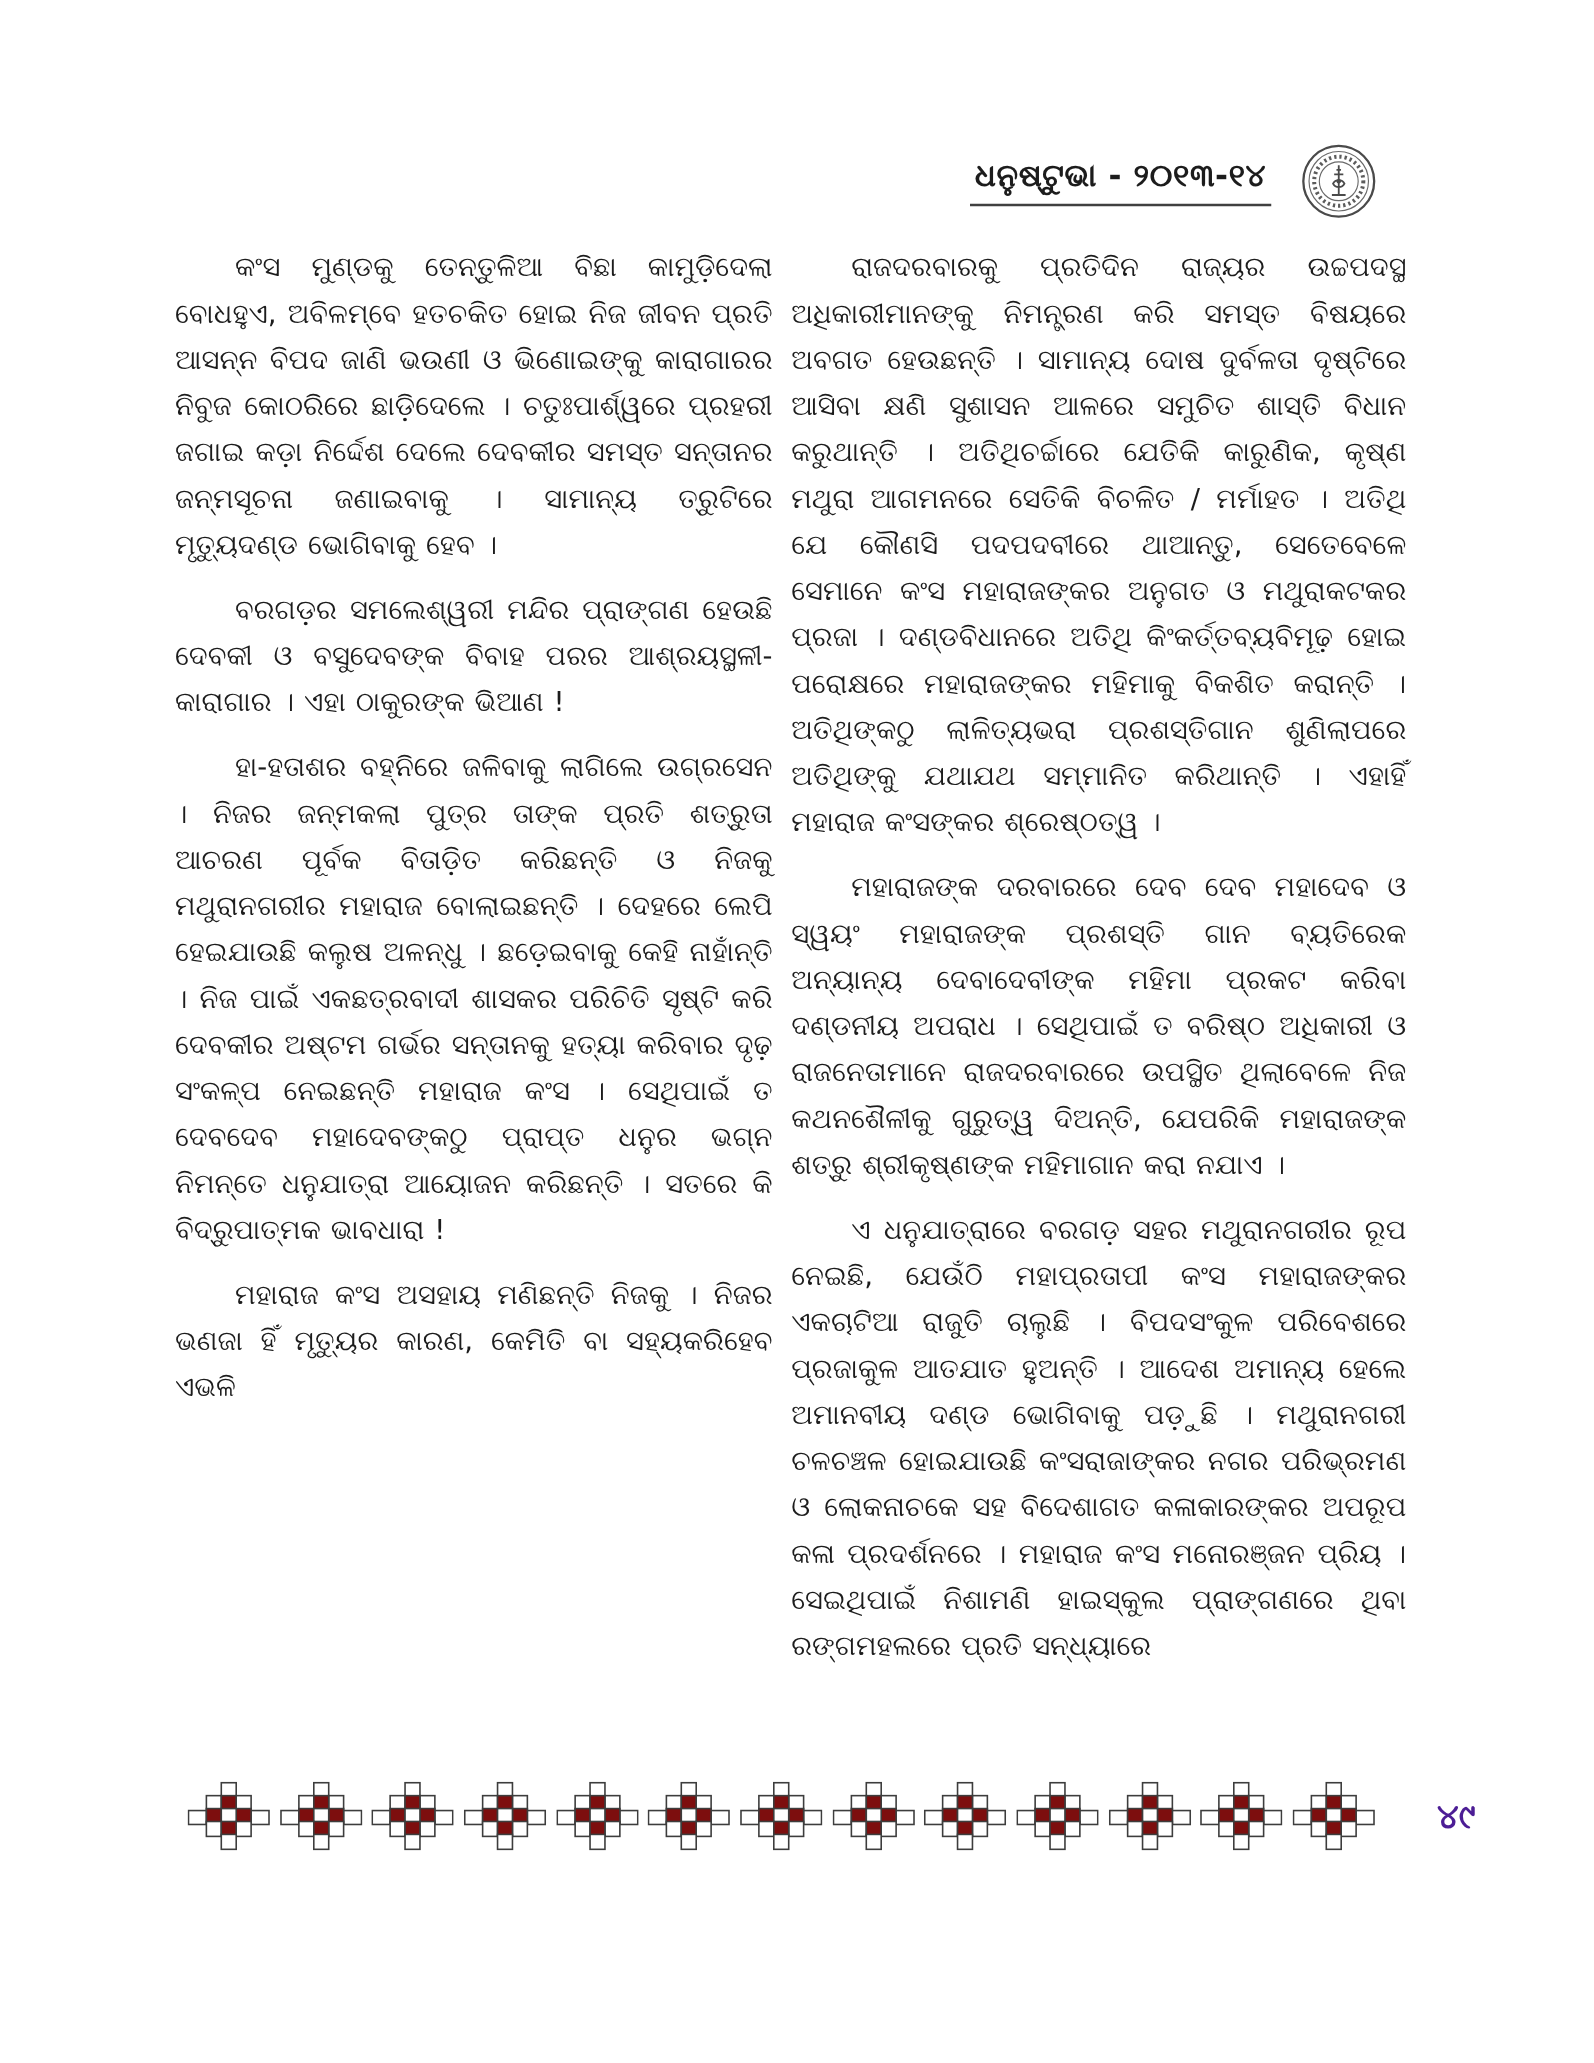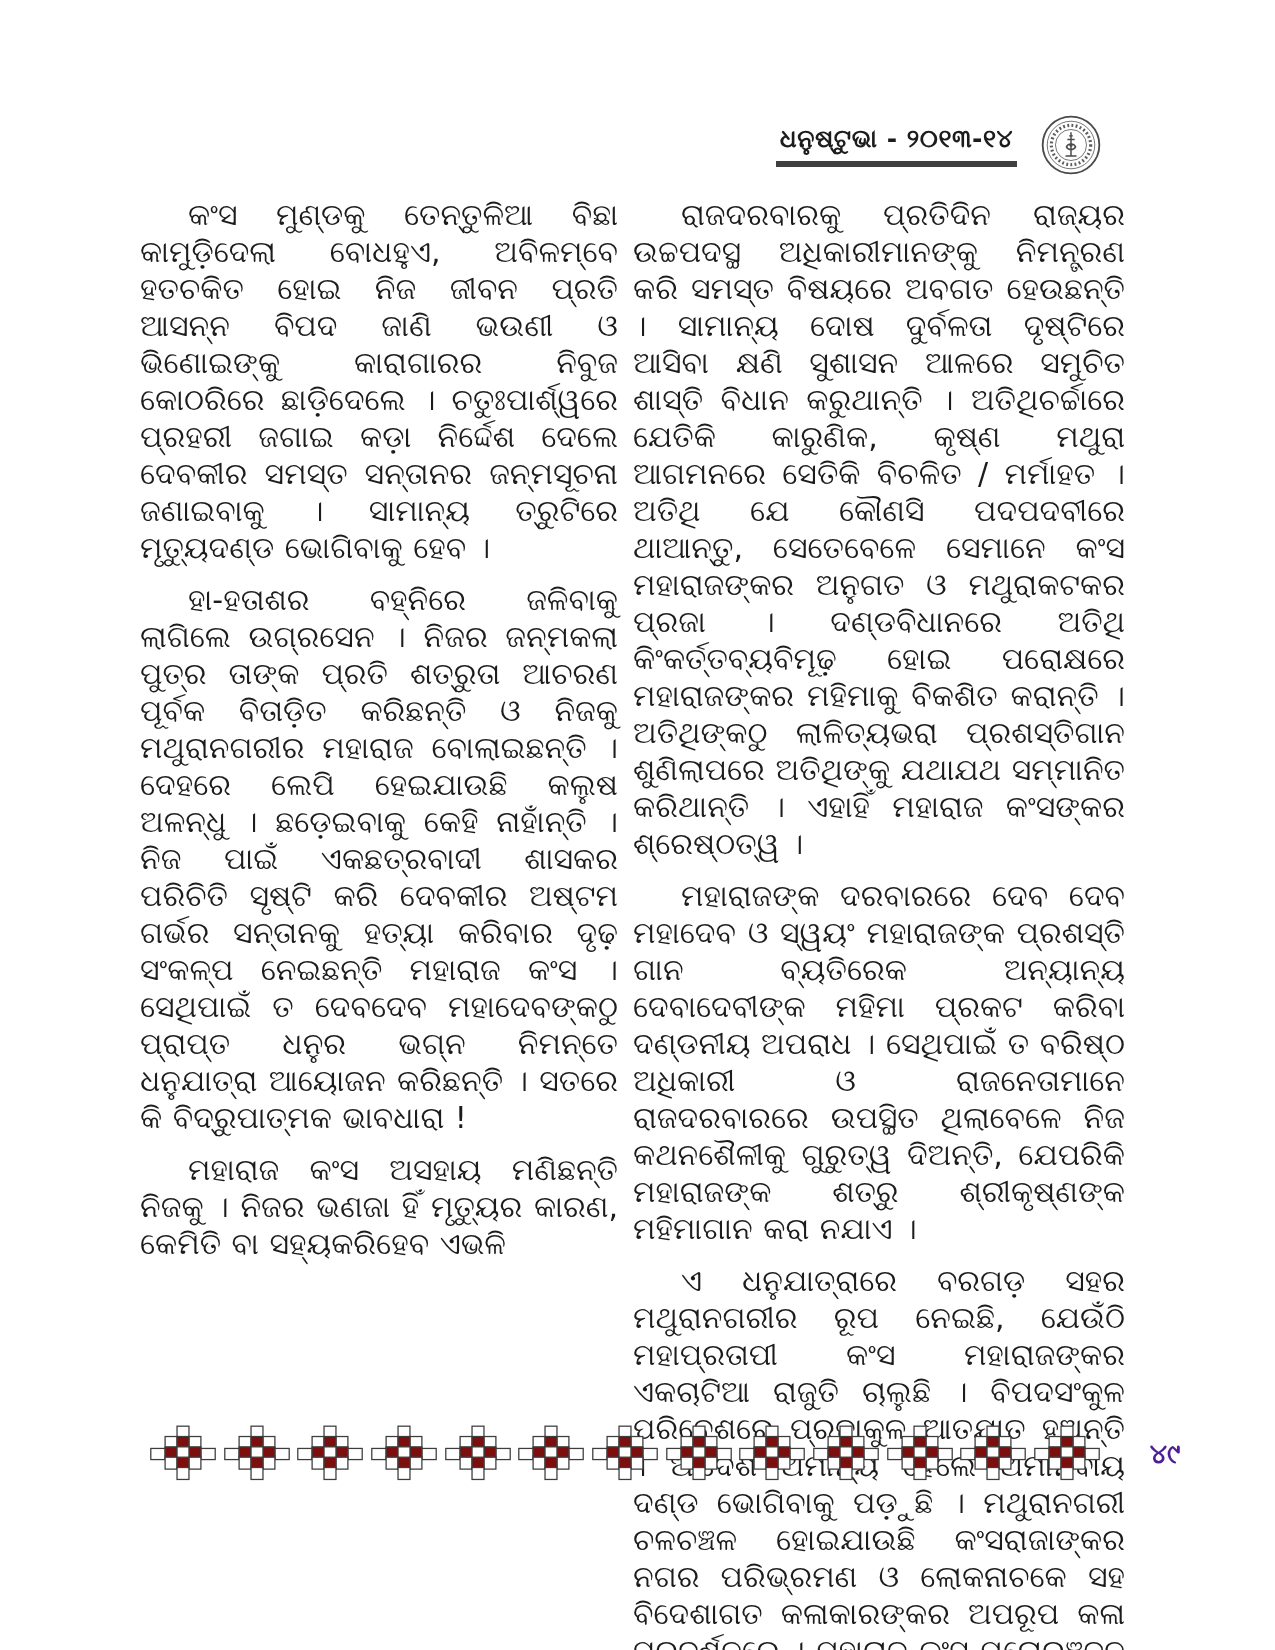--- a/index.html
+++ b/index.html
@@ -17,37 +17,37 @@
     color:var(--ink);
     overflow:hidden;
   }
   
   .header{
     position:absolute;top:112px;right:172px;
     display:flex;align-items:center;gap:22px;
   }
   .header-title{
     font-size:25px;font-weight:bold;letter-spacing:.5px;
-    border-bottom:6px solid #404040;
+    border-bottom:2px solid #404040;
     padding:0 4px 7px 4px;
     white-space:nowrap;
   }
   .logo{width:64px;height:66px;flex:0 0 auto;}
   
   .columns{
     position:absolute;top:196px;left:140px;
     width:985px;
     display:grid;grid-template-columns:478px 492px;gap:15px;
   }
   .col{min-width:0;}
   .para{
     margin:0 0 15px 0;
     text-align:justify;
     text-indent:48px;
-    font-size:30px;
+    font-size:22px;
     line-height:37px;
     word-spacing:1px;
   }
   
   .motif-row{
     position:absolute;left:150px;top:1418px;
     width:950px;
     display:flex;justify-content:space-between;align-items:center;
   }
   .motif{width:66px;height:76px;flex:0 0 auto;}
@@ -74,20 +74,21 @@
       <path d="M35 22 L35 48 M29 48 L41 48 M31 30 L39 30 M33 26 L37 26 M30 38 C32 34,38 34,40 38 C38 42,32 42,30 38 Z" fill="none" stroke="#4a4a4a" stroke-width="1.6"></path>
       <circle cx="35" cy="36" r="2" fill="#4a4a4a"></circle>
     </svg>
   </div>
 
   <div class="columns">
     <div class="col">
     <p class="para">କଂସ ମୁଣ୍ଡକୁ ତେନ୍ତୁଳିଆ ବିଛା କାମୁଡ଼ିଦେଲା ବୋଧହୁଏ, ଅବିଳମ୍ବେ ହତଚକିତ ହୋଇ ନିଜ ଜୀବନ ପ୍ରତି ଆସନ୍ନ ବିପଦ ଜାଣି ଭଉଣୀ ଓ ଭିଣୋଇଙ୍କୁ କାରାଗାରର ନିବୁଜ କୋଠରିରେ ଛାଡ଼ିଦେଲେ । ଚତୁଃପାର୍ଶ୍ୱରେ ପ୍ରହରୀ ଜଗାଇ କଡ଼ା ନିର୍ଦ୍ଦେଶ ଦେଲେ ଦେବକୀର ସମସ୍ତ ସନ୍ତାନର ଜନ୍ମସୂଚନା ଜଣାଇବାକୁ । ସାମାନ୍ୟ ତ୍ରୁଟିରେ ମୃତ୍ୟୁଦଣ୍ଡ ଭୋଗିବାକୁ ହେବ ।</p>
 
 
+    <p class="para">ବରଗଡ଼ର ସମଲେଶ୍ୱରୀ ମନ୍ଦିର ପ୍ରାଙ୍ଗଣ ହେଉଛି ଦେବକୀ ଓ ବସୁଦେବଙ୍କ ବିବାହ ପରର ଆଶ୍ରୟସ୍ଥଳୀ- କାରାଗାର । ଏହା ଠାକୁରଙ୍କ ଭିଆଣ !</p>
 
     <p class="para">ହା-ହତାଶର ବହ୍ନିରେ ଜଳିବାକୁ ଲାଗିଲେ ଉଗ୍ରସେନ । ନିଜର ଜନ୍ମକଲା ପୁତ୍ର ତାଙ୍କ ପ୍ରତି ଶତ୍ରୁତା ଆଚରଣ ପୂର୍ବକ ବିତାଡ଼ିତ କରିଛନ୍ତି ଓ ନିଜକୁ ମଥୁରାନଗରୀର ମହାରାଜ ବୋଲାଇଛନ୍ତି । ଦେହରେ ଲେପି ହେଇଯାଉଛି କଲୁଷ ଅଳନ୍ଧୁ । ଛଡ଼େଇବାକୁ କେହି ନାହାଁନ୍ତି । ନିଜ ପାଇଁ ଏକଛତ୍ରବାଦୀ ଶାସକର ପରିଚିତି ସୃଷ୍ଟି କରି ଦେବକୀର ଅଷ୍ଟମ ଗର୍ଭର ସନ୍ତାନକୁ ହତ୍ୟା କରିବାର ଦୃଢ଼ ସଂକଳ୍ପ ନେଇଛନ୍ତି ମହାରାଜ କଂସ । ସେଥିପାଇଁ ତ ଦେବଦେବ ମହାଦେବଙ୍କଠୁ ପ୍ରାପ୍ତ ଧନୁର ଭଗ୍ନ ନିମନ୍ତେ ଧନୁଯାତ୍ରା ଆୟୋଜନ କରିଛନ୍ତି । ସତରେ କି ବିଦ୍ରୁପାତ୍ମକ ଭାବଧାରା !</p>
 
 
     <p class="para">ମହାରାଜ କଂସ ଅସହାୟ ମଣିଛନ୍ତି ନିଜକୁ । ନିଜର ଭଣଜା ହିଁ ମୃତ୍ୟୁର କାରଣ, କେମିତି ବା ସହ୍ୟକରିହେବ ଏଭଳି</p>
   </div>
     <div class="col">
 
     <p class="para">ରାଜଦରବାରକୁ ପ୍ରତିଦିନ ରାଜ୍ୟର ଉଚ୍ଚପଦସ୍ଥ ଅଧିକାରୀମାନଙ୍କୁ ନିମନ୍ତ୍ରଣ କରି ସମସ୍ତ ବିଷୟରେ ଅବଗତ ହେଉଛନ୍ତି । ସାମାନ୍ୟ ଦୋଷ ଦୁର୍ବଳତା ଦୃଷ୍ଟିରେ ଆସିବା କ୍ଷଣି ସୁଶାସନ ଆଳରେ ସମୁଚିତ ଶାସ୍ତି ବିଧାନ କରୁଥାନ୍ତି । ଅତିଥିଚର୍ଚ୍ଚାରେ ଯେତିକି କାରୁଣିକ, କୃଷ୍ଣ ମଥୁରା ଆଗମନରେ ସେତିକି ବିଚଳିତ / ମର୍ମାହତ । ଅତିଥି ଯେ କୌଣସି ପଦପଦବୀରେ ଥାଆନ୍ତୁ, ସେତେବେଳେ ସେମାନେ କଂସ ମହାରାଜଙ୍କର ଅନୁଗତ ଓ ମଥୁରାକଟକର ପ୍ରଜା । ଦଣ୍ଡବିଧାନରେ ଅତିଥି କିଂକର୍ତ୍ତବ୍ୟବିମୂଢ଼ ହୋଇ ପରୋକ୍ଷରେ ମହାରାଜଙ୍କର ମହିମାକୁ ବିକଶିତ କରାନ୍ତି । ଅତିଥିଙ୍କଠୁ ଲାଳିତ୍ୟଭରା ପ୍ରଶସ୍ତିଗାନ ଶୁଣିଲାପରେ ଅତିଥିଙ୍କୁ ଯଥାଯଥ ସମ୍ମାନିତ କରିଥାନ୍ତି । ଏହାହିଁ ମହାରାଜ କଂସଙ୍କର ଶ୍ରେଷ୍ଠତ୍ୱ ।</p>
 

